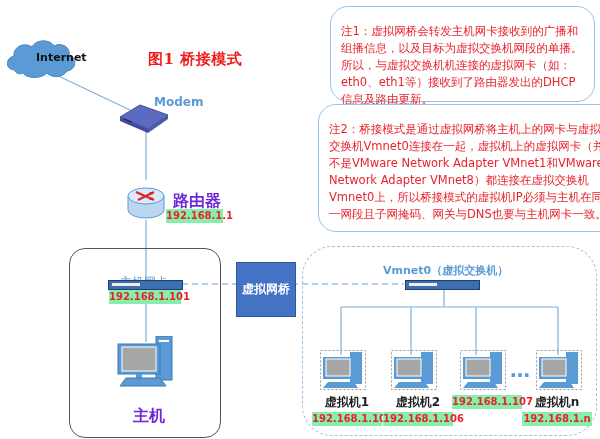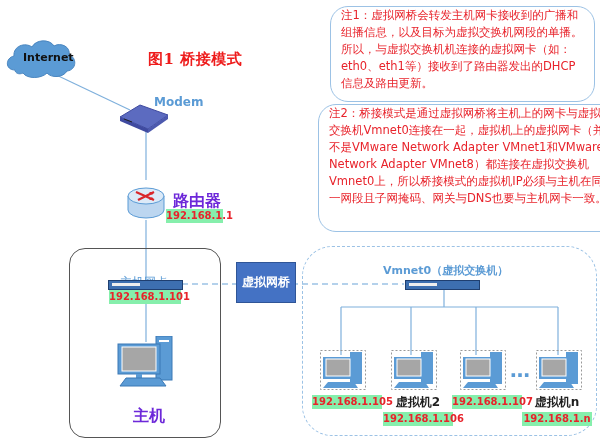--- a/index.html
+++ b/index.html
@@ -1,27 +1,27 @@
 <!DOCTYPE html>
 <html><head>
 <meta charset="utf-8">
 <style>
   html,body{margin:0;padding:0;background:#fff;}
   body{width:600px;height:439px;position:relative;overflow:hidden;font-family:"DejaVu Sans","Liberation Sans",sans-serif;}
   .abs{position:absolute;}
   svg.wires{position:absolute;left:0;top:0;}
   .title{left:148px;top:50px;color:#ee1c1c;font-weight:bold;font-size:15px;font-family:"DejaVu Serif","Liberation Serif",serif;letter-spacing:0.5px;}
-  .note{border:1.5px solid #9cc2e5;border-radius:18px;background:#fff;color:#e8232b;font-size:11.5px;line-height:17px;padding:0 10px;box-sizing:border-box;}
+  .note{border:1.5px solid #9cc2e5;border-radius:18px;background:#fff;color:#e8232b;font-size:11.5px;line-height:17px;padding:16px 10px;box-sizing:border-box;}
   .note1{left:330px;top:6px;width:265px;height:96px;}
   .note2{left:318px;top:104px;width:304px;height:128px;}
   .lbl-blue{color:#5b9bd5;font-weight:bold;font-size:12px;}
   .ipbox{background:#86efac;color:#e8232b;font-size:10px;text-align:center;line-height:14px;font-weight:bold;}
   .host-frame{left:69px;top:248px;width:152px;height:190px;border:1.5px solid #555;border-radius:16px;box-sizing:border-box;}
   .vsw-frame{left:302px;top:246px;width:295px;height:190px;border:1.5px dashed #9cc2e5;border-radius:30px;box-sizing:border-box;}
-  .bridge{left:236px;top:262px;background:#4472c4;color:#fff;font-weight:bold;font-size:12px;padding:11px 5px;border:1px solid #2f5597;}
+  .bridge{left:236px;top:262px;background:#4472c4;color:#fff;font-weight:bold;font-size:12px;padding:18px 5px;border:1px solid #2f5597;}
   .vm-label{font-weight:bold;font-size:12px;color:#1f1f1f;text-align:center;}
   .black-label{font-weight:bold;font-size:16px;color:#6d28d9;}
 </style>
 </head>
 <body>
 
 <svg class="wires" width="600" height="439">
   <line x1="50" y1="72" x2="130" y2="110" stroke="#7fb0dc" stroke-width="1.2"></line>
   <line x1="146" y1="126" x2="146" y2="180" stroke="#7fb0dc" stroke-width="1.2"></line>
   <line x1="146" y1="220" x2="146" y2="290" stroke="#7fb0dc" stroke-width="1.2"></line>
@@ -32,21 +32,21 @@
   <line x1="341" y1="307" x2="341" y2="355" stroke="#7fb0dc" stroke-width="1.2"></line>
   <line x1="411" y1="307" x2="411" y2="355" stroke="#7fb0dc" stroke-width="1.2"></line>
   <line x1="476" y1="307" x2="476" y2="355" stroke="#7fb0dc" stroke-width="1.2"></line>
   <line x1="558" y1="307" x2="558" y2="355" stroke="#7fb0dc" stroke-width="1.2"></line>
 </svg>
 
 <div class="abs" style="left:5px;top:38px;width:72px;height:42px;">
   <svg width="72" height="42">
     <path d="M10 32 C0 32 0 20 9 18 C8 8 20 4 27 9 C31 1 45 1 49 8 C56 4 66 9 64 17 C72 19 72 32 62 33 C58 40 46 40 42 35 C36 41 22 41 18 35 C14 37 10 35 10 32 Z" fill="#5b9bd5" stroke="#4a86c0" stroke-width="1"></path>
   </svg>
-  <div class="abs" style="left:18px;top:13px;font-size:11px;font-weight:bold;color:#111;">Internet</div>
+  <div class="abs" style="left:31px;top:13px;font-size:11px;font-weight:bold;color:#111;">Internet</div>
 </div>
 
 <div class="abs title">图1  桥接模式</div>
 
 <div class="abs" style="left:118px;top:103px;">
   <svg width="52" height="30">
     <polygon points="2,14 22,2 50,12 30,26" fill="#5c6bc0" stroke="#3f4aa0"></polygon>
     <polygon points="2,14 30,26 30,30 2,18" fill="#3f4aa0"></polygon>
     <polygon points="30,26 50,12 50,16 30,30" fill="#4c59ae"></polygon>
     <line x1="6" y1="16" x2="14" y2="19" stroke="#222" stroke-width="1"></line>
@@ -94,20 +94,21 @@
 </div>
 
 <div class="abs" style="left:312px;top:350px;width:70px;">
   <svg width="46" height="40" style="margin-left:8px;">
     <rect x="0.5" y="0.5" width="45" height="39" fill="none" stroke="#999" stroke-dasharray="2,2"></rect>
     <rect x="30" y="2" width="12" height="32" fill="#5b9bd5"></rect>
     <rect x="3" y="7" width="30" height="22" fill="#5b9bd5"></rect>
     <rect x="6" y="9" width="24" height="17" fill="#a6a6a6" stroke="#fff"></rect>
     <polygon points="3,38 8,32 34,32 38,38" fill="#5b9bd5"></polygon>
   </svg>
+  <div class="vm-label">虚拟机1</div>
   <div class="ipbox" style="margin-top:1px;">192.168.1.105</div>
 </div>
 <div class="abs" style="left:383px;top:350px;width:70px;">
   <svg width="46" height="40" style="margin-left:8px;">
     <rect x="0.5" y="0.5" width="45" height="39" fill="none" stroke="#999" stroke-dasharray="2,2"></rect>
     <rect x="30" y="2" width="12" height="32" fill="#5b9bd5"></rect>
     <rect x="3" y="7" width="30" height="22" fill="#5b9bd5"></rect>
     <rect x="6" y="9" width="24" height="17" fill="#a6a6a6" stroke="#fff"></rect>
     <polygon points="3,38 8,32 34,32 38,38" fill="#5b9bd5"></polygon>
   </svg>

